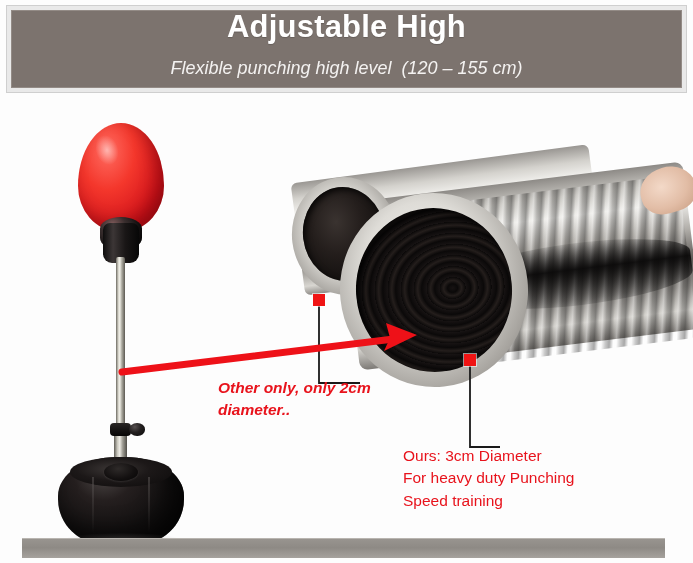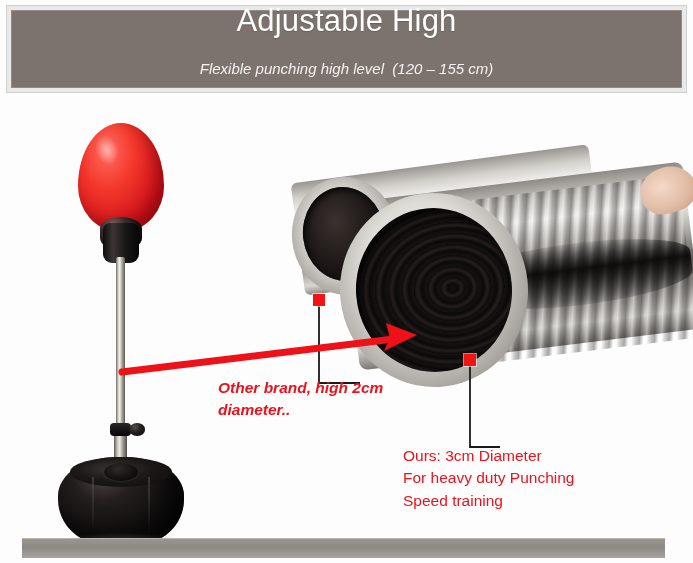--- a/index.html
+++ b/index.html
@@ -29,34 +29,34 @@
     width:100%;height:100%;
     box-sizing:border-box;
     background:#7c736e;
     border:1px solid #938b86;
     display:flex;flex-direction:column;
     align-items:center;justify-content:center;
   }
   .banner-title{
     color:#ffffff;
     font-size:31px;
-    font-weight:normal;
+    font-weight:bold;
     letter-spacing:0.2px;
     line-height:1.05;
     text-align:center;
     margin:0 0 8px 0;
     text-shadow:0 1px 1px rgba(0,0,0,0.18);
   }
   .banner-sub{
     color:#f4f2f1;
-    font-size:15px;
+    font-size:18px;
     font-style:italic;
     text-align:center;
     line-height:1.1;
-    margin:15px;
+    margin:8px;
     white-space:pre;
   }
 
   
   .stage{
     position:absolute;left:0;top:95px;width:693px;height:440px;
     background:#fdfdfd;
   }
 
   
@@ -303,21 +303,21 @@
 
       <g>
         <line x1="122" y1="277" x2="402" y2="243" stroke="#ee1118" stroke-width="7" stroke-linecap="round"></line>
         <polygon points="417,240 386,228 390,243 384,256" fill="#ee1118"></polygon>
       </g>
     </svg>
 
     <div class="marker marker-small"></div>
     <div class="marker marker-big"></div>
 
-    <div class="label-other">Other brand, high 2cm
+    <div class="label-other">Other only, only 2cm
 diameter..</div>
     <div class="label-ours">Ours: 3cm Diameter
 For heavy duty Punching
 Speed training</div>
 
   </div>
 
   <div class="footer-bar"></div>
 
 </div>

